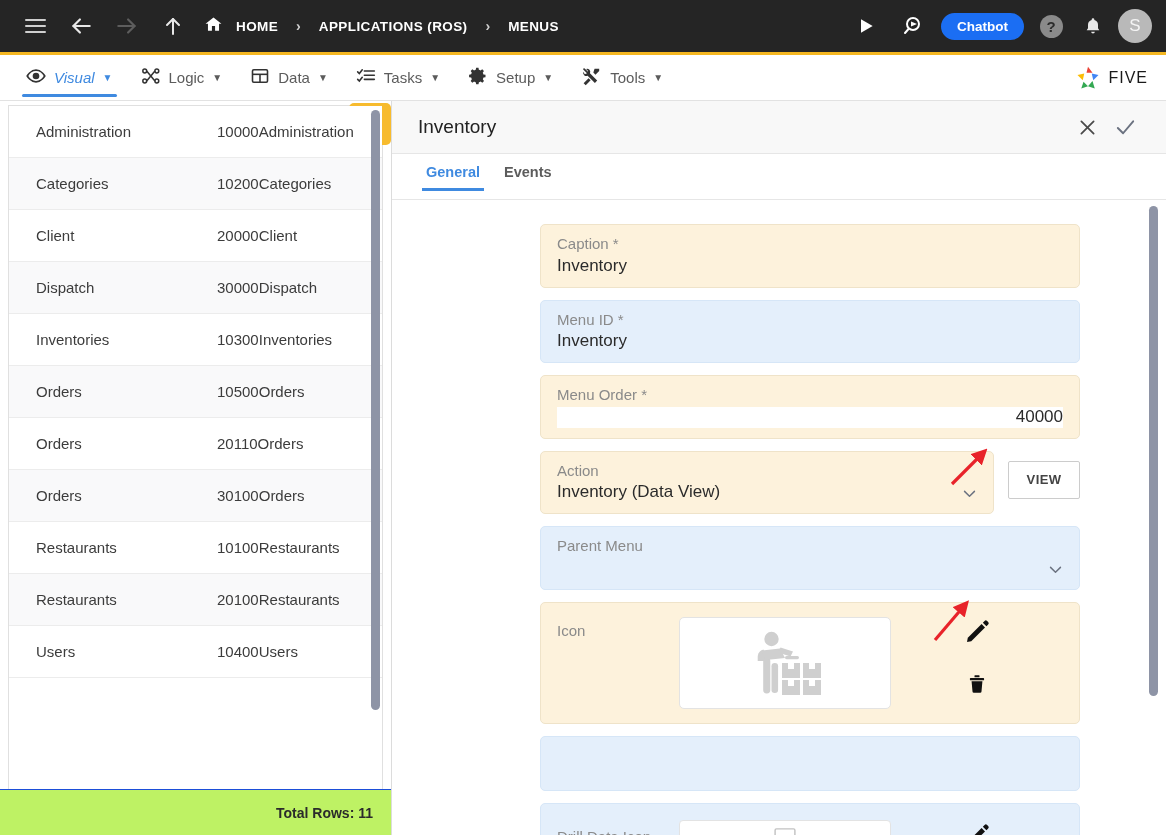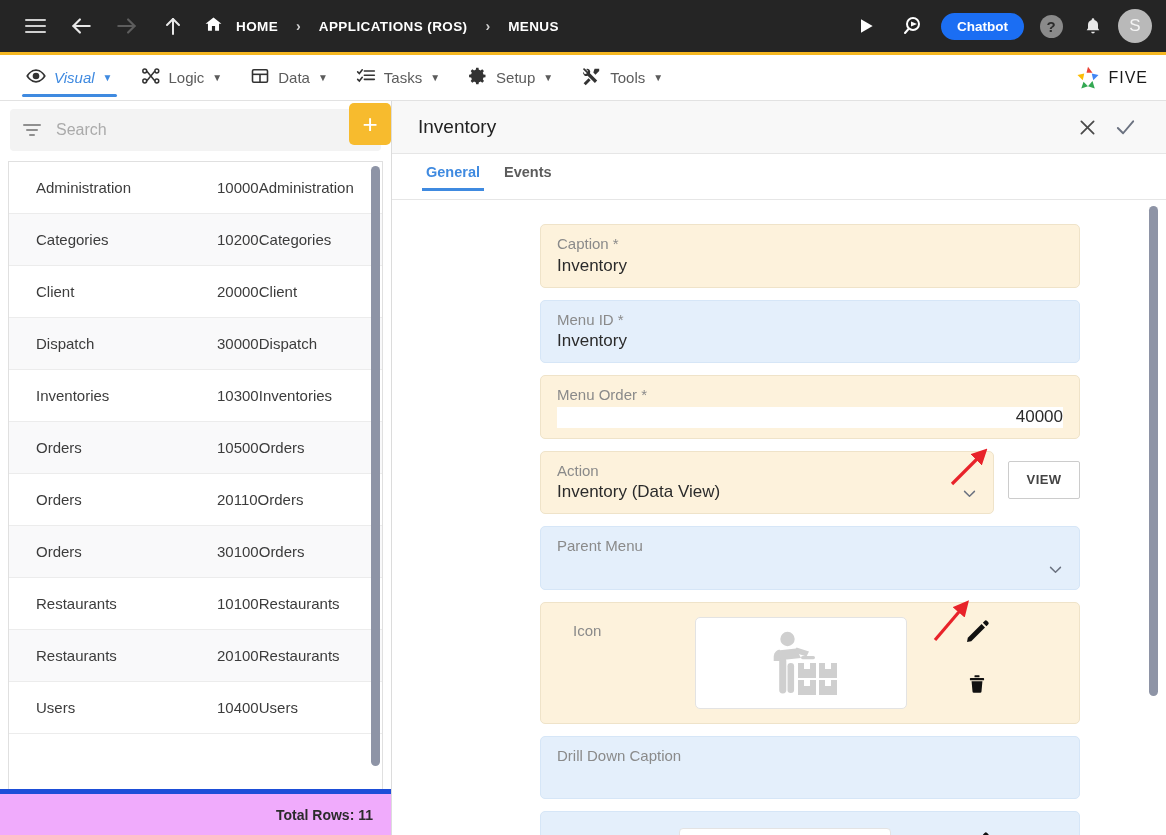--- a/index.html
+++ b/index.html
@@ -113,21 +113,21 @@
   .row:nth-child(even) { background:#f9f9fa; }
   .td { font-size: 15px; color:#3c3c3c; }
   .td.c1 { width: 186px; padding-left: 27px; }
   .td.c2 { flex:1; padding-left: 22px; }
 
   .list-scrollbar {
     position:absolute; right: 2px; top: 4px; width: 9px; border-radius:5px;
     background:#8e94a6; height: 600px;
   }
   .grid-foot {
-    height: 46px; background:#f0abfc; border-top:5px solid #1d4ed8;
+    height: 46px; background:#bef264; border-top:1px solid #1d4ed8;
     display:flex; align-items:center; justify-content:flex-end; padding-right:18px;
     flex: 0 0 auto;
   }
   .total-rows { font-size:14px; font-weight:bold; color:#2b2b2b; }
 
   
   .right { flex:1; display:flex; flex-direction:column; background:#fff; min-width:0; }
   .detail-head {
     height: 53px; background:#f8f8f8; display:flex; align-items:center;
     padding: 0 22px 0 26px; border-bottom:1px solid #e6e6e6; flex:0 0 auto;
@@ -360,36 +360,20 @@
         <polygon points="6,16 15,14 13,23" fill="#fbbc05"></polygon>
       </svg>
       <span class="logo-text">FIVE</span>
     </div>
   </div>
 
   <div class="body">
 
     <div class="left">
 
-      <div class="searchrow">
-        <div class="searchbox">
-          <span class="filter-ico">
-              <i></i>
-              <i></i>
-              <i></i>
-            </span>
-          <input class="search-input" type="text" placeholder="Search" style="">
-          <span style="display:flex;align-items:center;padding:0 12px">
-            <svg width="20" height="20" viewBox="0 0 24 24" fill="none" stroke="#6d6d6d" stroke-width="2">
-                <circle cx="10.5" cy="10.5" r="6.5"></circle>
-                <line x1="15.3" y1="15.3" x2="21" y2="21" stroke-linecap="round"></line>
-              </svg>
-          </span>
-        </div>
-      </div>
 
       <div style="position:absolute;left:341px;top:103px">
         <button class="add-btn">+</button>
       </div>
 
       <div class="grid-wrap">
         <div class="grid-body">
           <div class="row">
             <div class="td c1">Administration</div>
             <div class="td c2">10000Administration</div>
@@ -498,21 +482,21 @@
           <div class="field blue" style="min-height:55px;position:relative">
             <div class="f-label">Parent Menu</div>
             <div class="f-value"></div>
             <span class="chev">
               <svg width="17" height="17" viewBox="0 0 24 24" fill="none" stroke="#6b7280" stroke-width="2" stroke-linecap="round" stroke-linejoin="round">
                   <polyline points="5,9 12,16 19,9"></polyline>
                 </svg>
             </span>
           </div>
 
-          <div class="field cream icon-field" style="min-height:112px;padding:14px 32px">
+          <div class="field cream icon-field" style="min-height:112px;padding:14px 16px">
             <div class="f-label">Icon</div>
             <div class="icon-preview">
               <svg width="76" height="66" viewBox="0 0 76 66">
                 <g fill="#cfcfcf">
                   <circle cx="24.5" cy="9" r="7.2"></circle>
                   <path d="M16.5 19.5c-3.6 0.9-5.8 3.9-5.8 7.6v3.8h7.6v-6.5z"></path>
                   <rect x="16.2" y="27.5" width="7.1" height="36" rx="3.4"></rect>
                   <rect x="24.5" y="33" width="6.6" height="30" rx="3.2"></rect>
                   <path d="M14.5 20.5 L33 18.5 L38 28 L19 30 Z"></path>
                   <path d="M33.5 17.5 L46 21.5 L43.5 26.5 L31 22.5 Z"></path>
@@ -543,21 +527,20 @@
                 <svg width="20" height="22" viewBox="0 0 24 24" fill="#111111">
                     <rect x="9" y="1.5" width="6" height="2.3" rx="0.6"></rect>
                     <rect x="3.5" y="4.8" width="17" height="2.8" rx="0.8"></rect>
                     <path d="M5.5 8.6h13l-1.1 12.3a1.6 1.6 0 0 1-1.6 1.5H8.2a1.6 1.6 0 0 1-1.6-1.5z"></path>
                   </svg>
               </span>
             </div>
           </div>
 
           <div class="field blue" style="min-height:55px">
-            <div class="f-label">Drill Down Caption</div>
             <div class="f-value"></div>
           </div>
 
           <div class="field blue dd-icon-field" style="min-height:68px;padding:16px">
             <div class="f-label">Drill Data Icon</div>
             <div class="dd-icon-box">
               <svg width="22" height="18" viewBox="0 0 24 20" fill="none" stroke="#c2c2c2" stroke-width="1.6">
                 <rect x="1" y="1" width="22" height="18" rx="1.5"></rect>
                 <path d="M3 16 L9 8 L13.5 13.5 L16 10.5 L21 16 Z" fill="#c2c2c2" stroke="none"></path>
               </svg>

